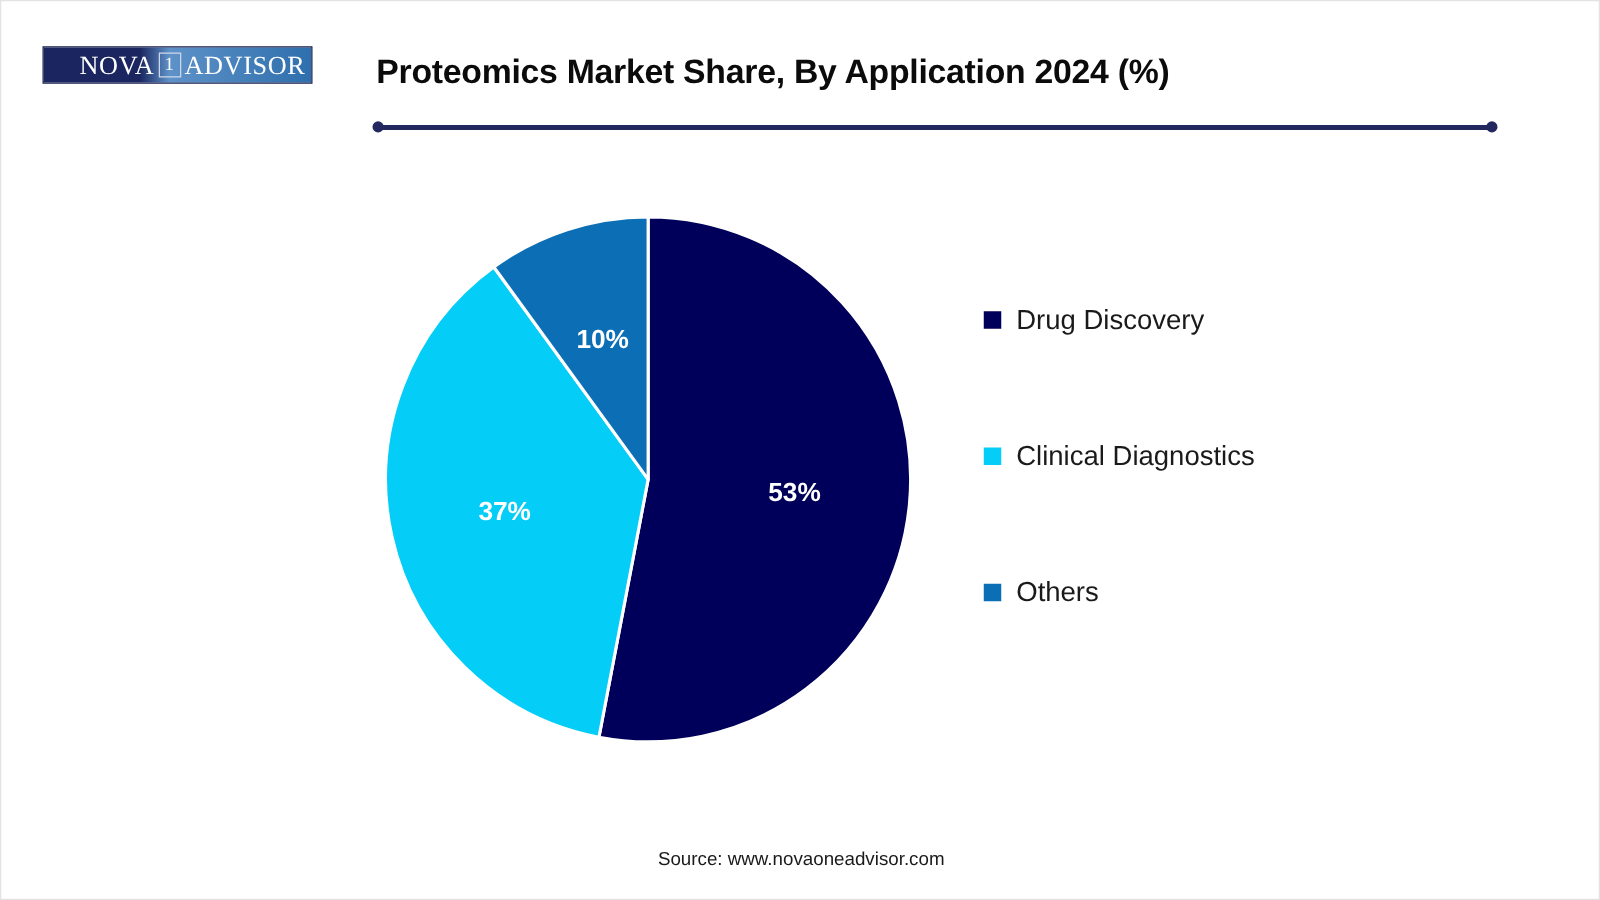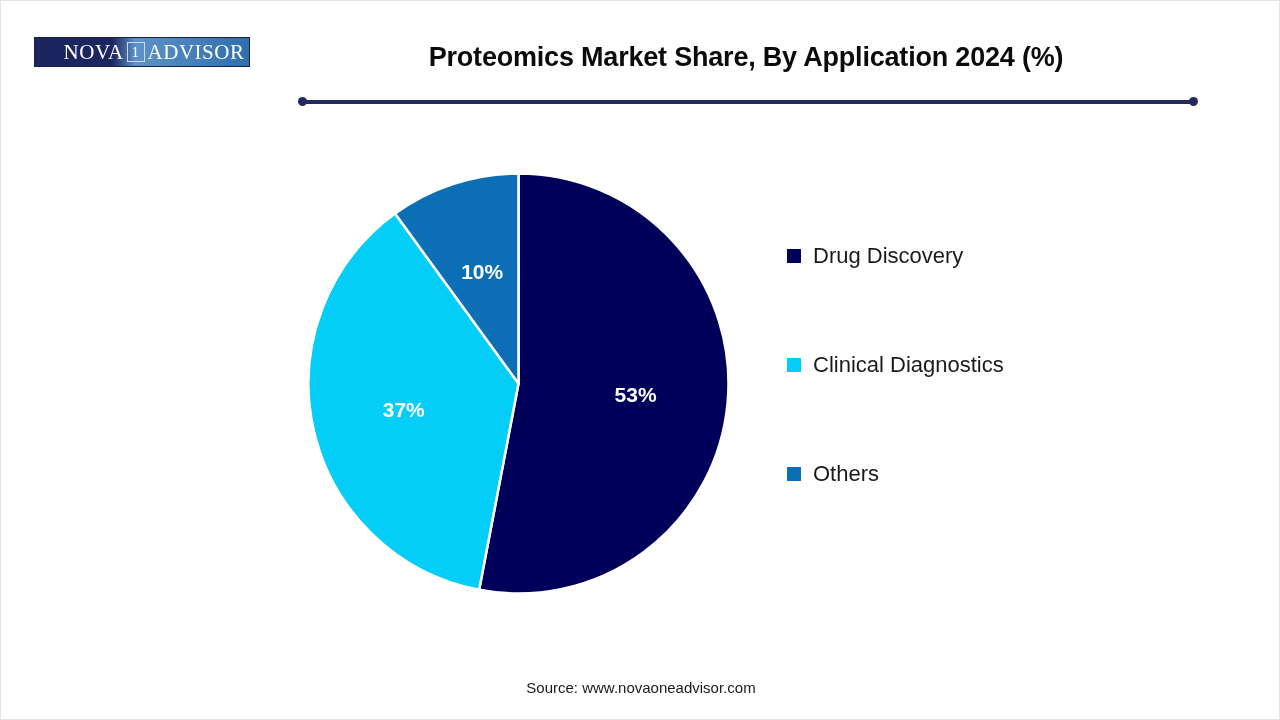--- a/index.html
+++ b/index.html
@@ -57,21 +57,21 @@
     font-size: 15px;
     line-height: 1;
   }
 
   
   #chart-title {
     position: absolute;
     left: 300px;
     top: 41px;
     width: 890px;
-    text-align: center;
+    text-align: left;
     font-family: "Liberation Sans Narrow", "Liberation Sans", sans-serif;
     font-size: 27px;
     font-weight: bold;
     color: #0b0b0b;
     letter-spacing: -0.2px;
     white-space: nowrap;
   }
 
   
   #divider {

